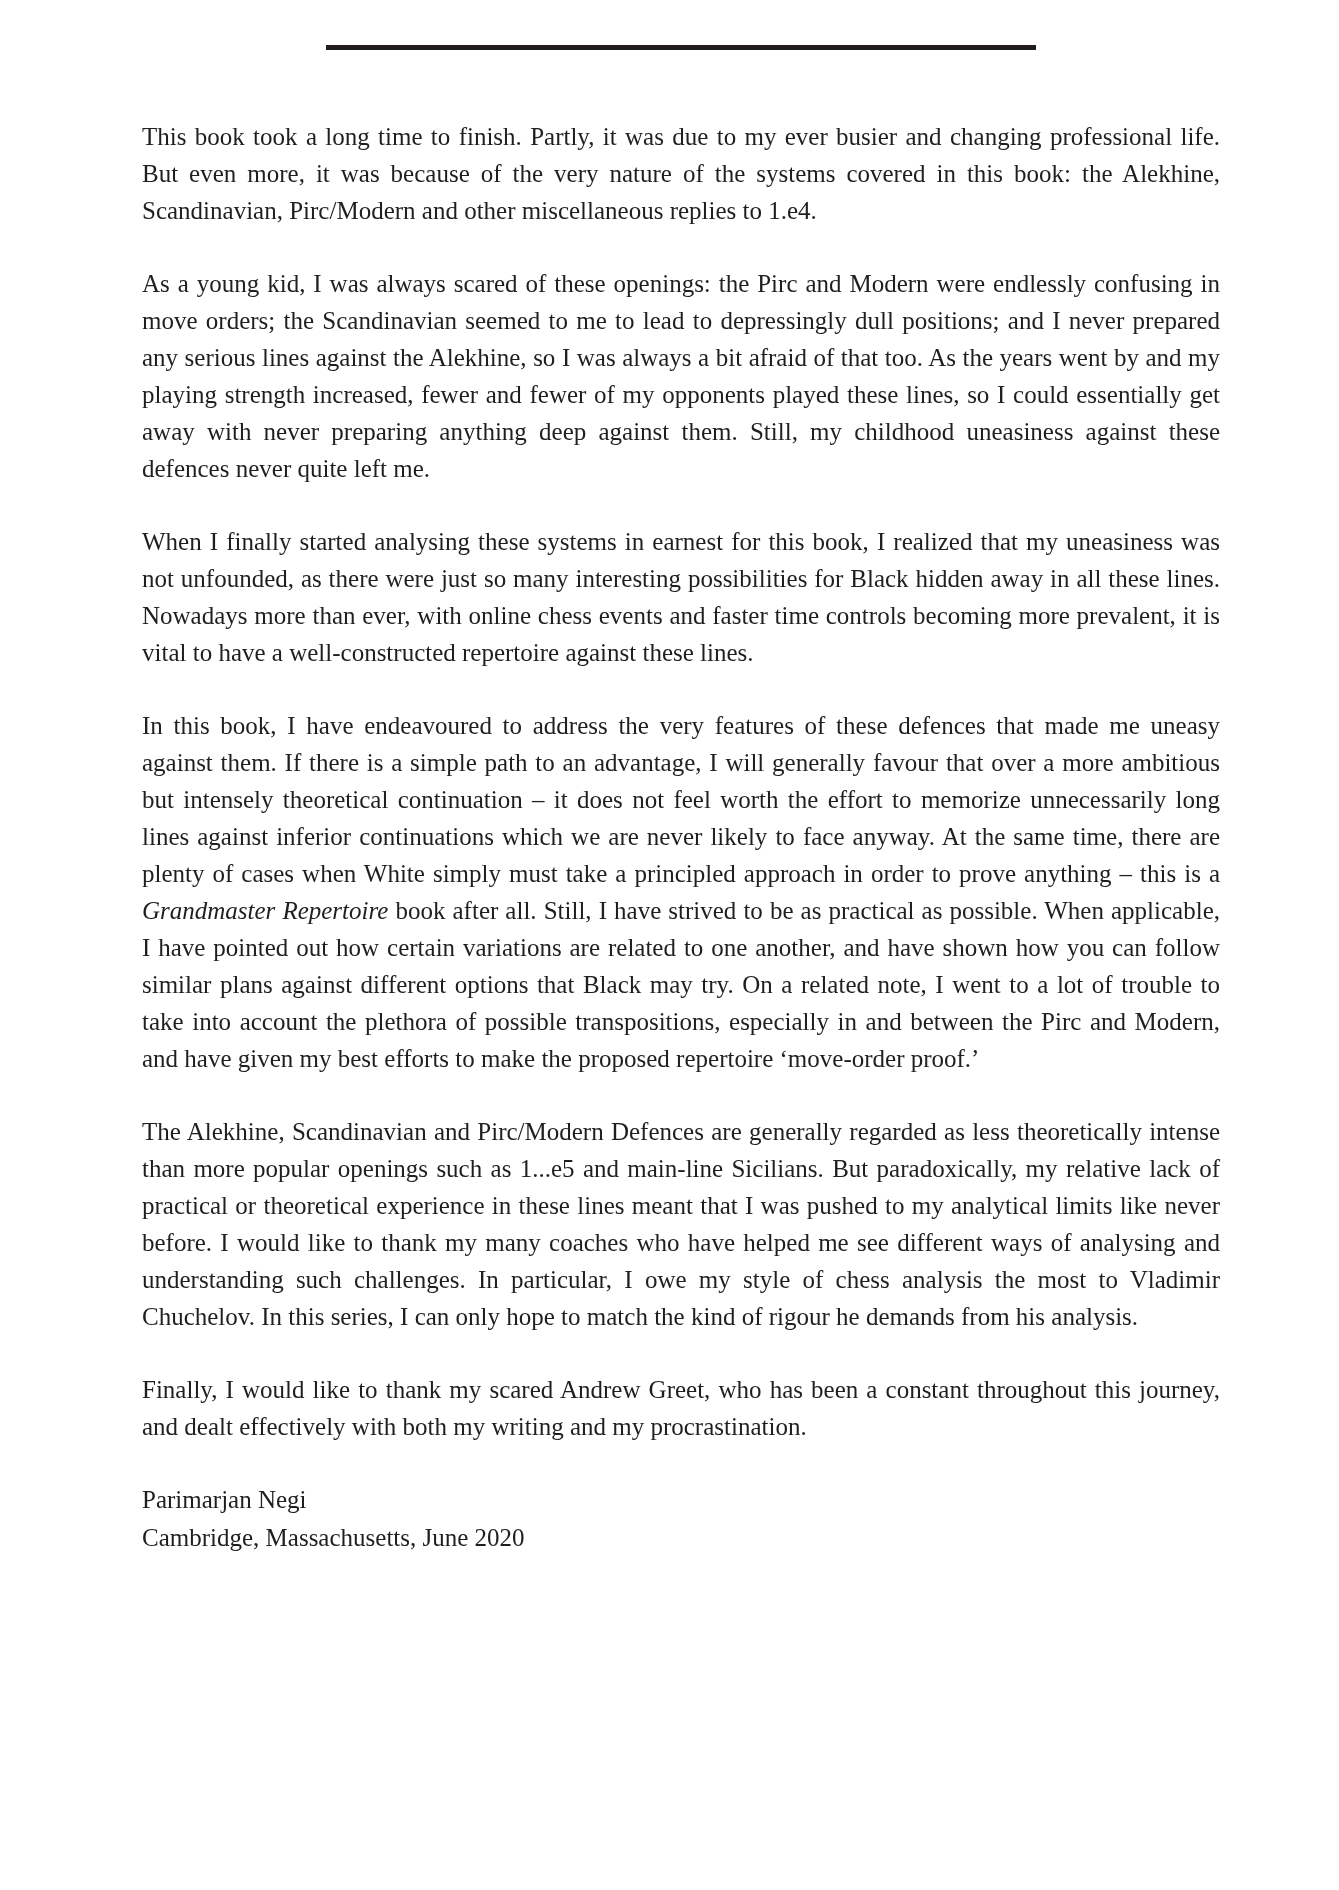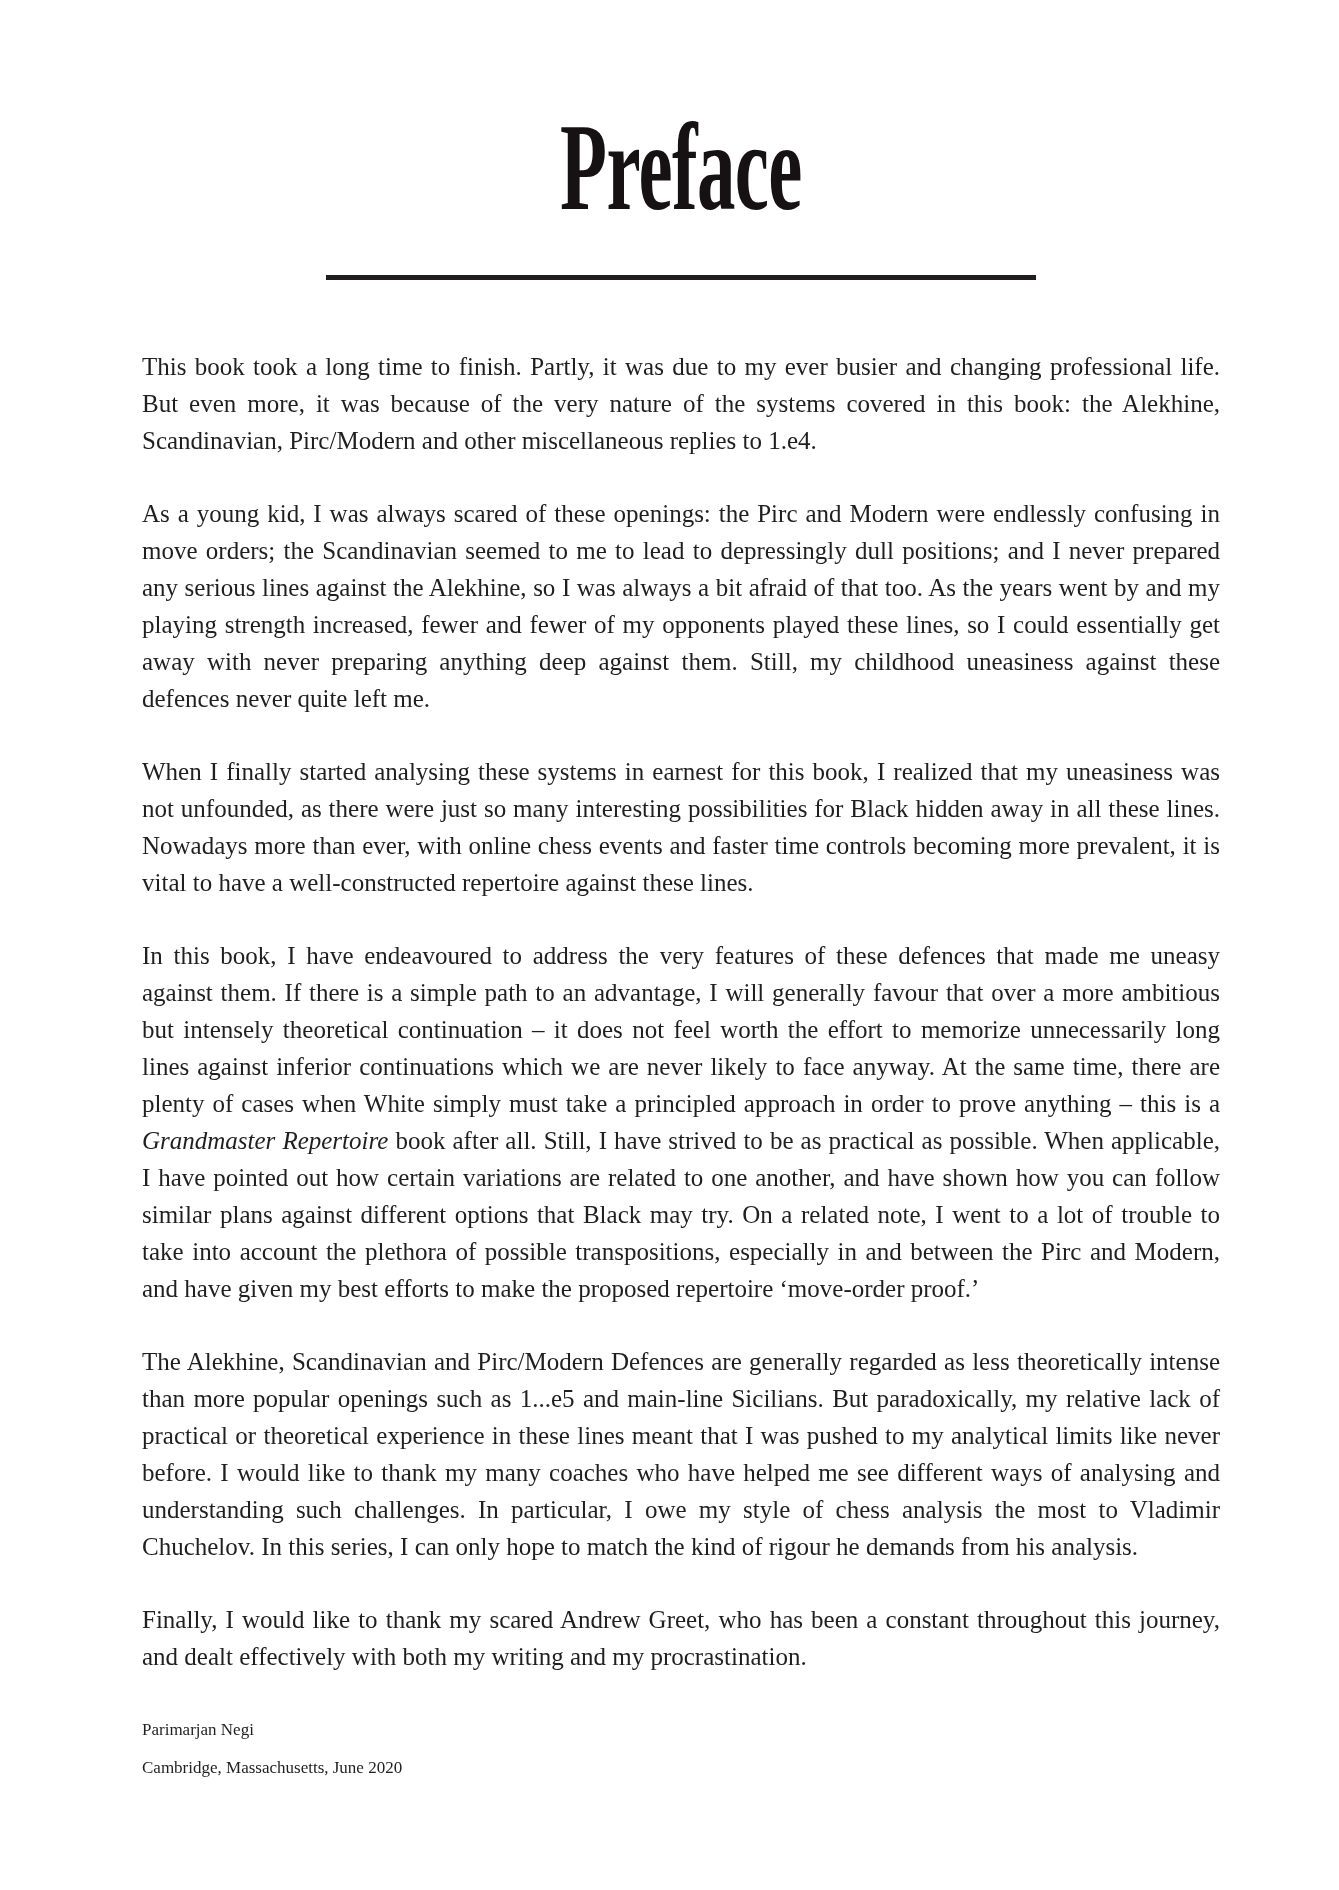--- a/index.html
+++ b/index.html
@@ -49,33 +49,30 @@
     text-align: justify;
     text-justify: inter-word;
   }
   .body-text p:last-of-type {
     margin-bottom: 0;
   }
   em.series {
   }
   .signature {
     margin-top: 36px;
-    font-size: 17px;
+    font-size: 25px;
     line-height: 38px;
     text-align: left;
   }
 </style>
 </head>
 <body>
 
 <div class="page">
 
-  <h1 class="title">
-    <span class="title-inner">Preface</span>
-  </h1>
 
   <div class="rule"></div>
 
   <div class="body-text">
 
     <p>This book took a long time to finish. Partly, it was due to my ever busier and changing professional life. But even more, it was because of the very nature of the systems covered in this book: the Alekhine, Scandinavian, Pirc/Modern and other miscellaneous replies to 1.e4.</p>
 
     <p>As a young kid, I was always scared of these openings: the Pirc and Modern were endlessly confusing in move orders; the Scandinavian seemed to me to lead to depressingly dull positions; and I never prepared any serious lines against the Alekhine, so I was always a bit afraid of that too. As the years went by and my playing strength increased, fewer and fewer of my opponents played these lines, so I could essentially get away with never preparing anything deep against them. Still, my childhood uneasiness against these defences never quite left me.</p>
 
     <p>When I finally started analysing these systems in earnest for this book, I realized that my uneasiness was not unfounded, as there were just so many interesting possibilities for Black hidden away in all these lines. Nowadays more than ever, with online chess events and faster time controls becoming more prevalent, it is vital to have a well-constructed repertoire against these lines.</p>

